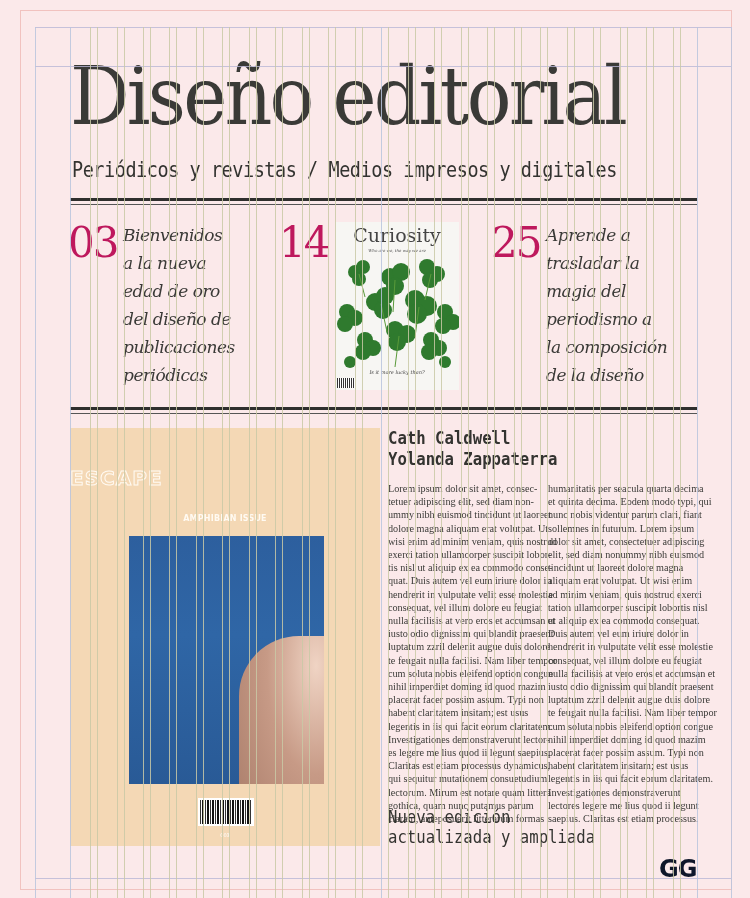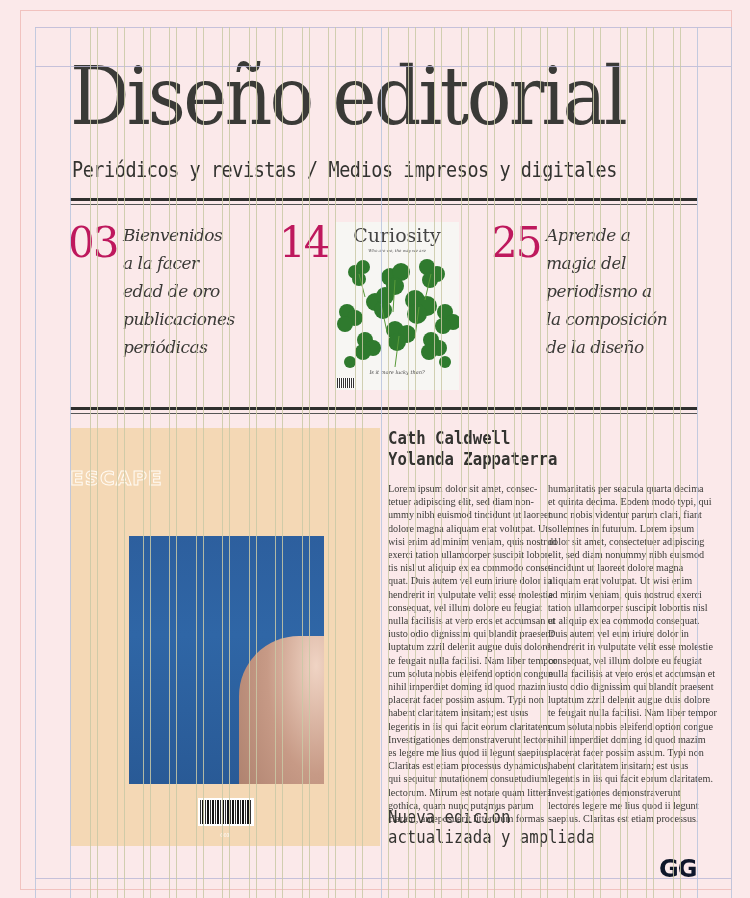--- a/index.html
+++ b/index.html
@@ -197,22 +197,23 @@
 
 <h1 class="title">Diseño editorial</h1>
 <div class="subtitle">Periódicos y revistas / Medios impresos y digitales</div>
 
 <div class="rule-thick" style="top:198px"></div>
 <div class="rule-thin" style="top:204px"></div>
 
 <div class="feature-num" style="left:68px; top:222px">03</div>
 <div class="feature-text" style="left:123px; top:221px">
   <div>Bienvenidos</div>
-  <div>a la facer</div>
+  <div>a la nueva</div>
   <div>edad de oro</div>
+  <div>del diseño de</div>
   <div>publicaciones</div>
   <div>periódicas</div>
 </div>
 
 <div class="feature-num" style="left:279px; top:222px">14</div>
 <div class="curiosity">
   <div class="c-title">Curiosity</div>
   <div class="c-tag">Who are we, the way we are</div>
   <svg width="124" height="168" style="position:absolute;left:0;top:0" viewBox="0 0 124 168">
     <g fill="#2f7a2e">
@@ -258,31 +259,33 @@
         <path d="M64 114 L60 145"></path>
     </g>
   </svg>
   <div class="c-bottom">Is it more lucky than?</div>
   <div class="c-barcode"></div>
 </div>
 
 <div class="feature-num" style="left:491px; top:222px">25</div>
 <div class="feature-text" style="left:546px; top:221px">
   <div>Aprende a</div>
+  <div>trasladar la</div>
   <div>magia del</div>
   <div>periodismo a</div>
   <div>la composición</div>
   <div>de la diseño</div>
 </div>
 
 <div class="rule-thick" style="top:407px"></div>
 <div class="rule-thin" style="top:413px"></div>
 
 <div class="escape-panel">
   <div class="escape-title">ESCAPE</div>
+  <div class="escape-sub">AMPHIBIAN ISSUE</div>
   <div class="escape-photo">
     <div class="shoulder"></div>
   </div>
   <div class="escape-barcode">
       <div class="bars"></div>
     </div>
   <div class="escape-num">003</div>
 </div>
 
 <div class="authors">

